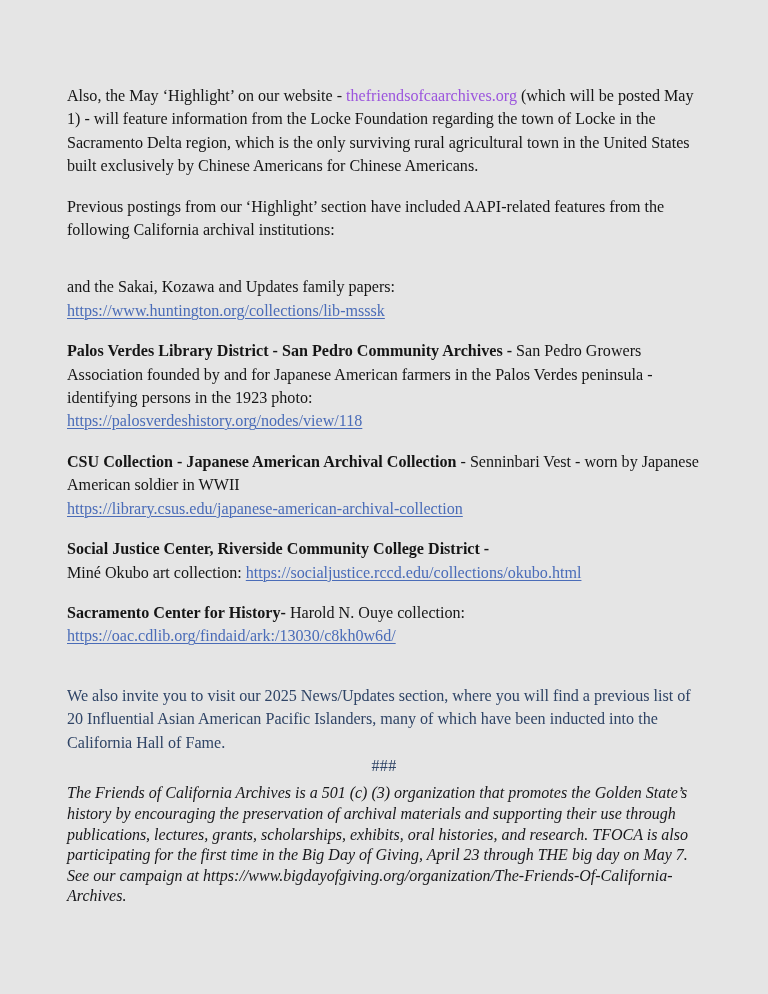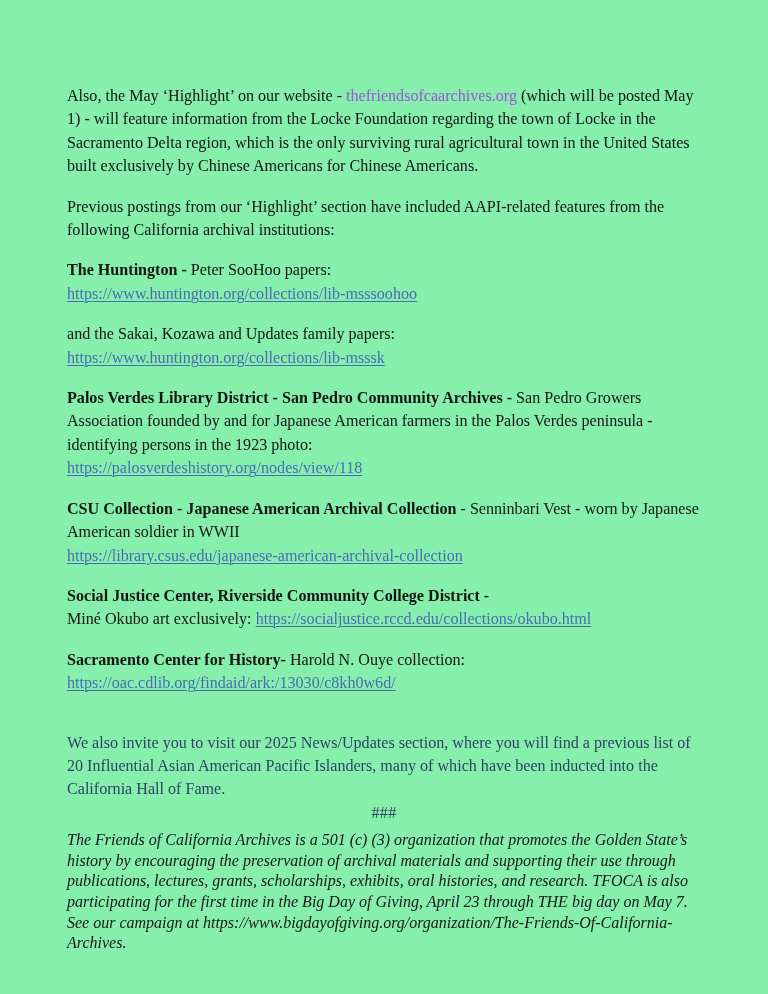--- a/index.html
+++ b/index.html
@@ -10,21 +10,21 @@
   body {
     width: 768px;
     height: 994px;
     font-family: "Liberation Serif", "DejaVu Serif", serif;
     -webkit-font-smoothing: antialiased;
   }
   .page {
     position: relative;
     width: 768px;
     height: 994px;
-    background: #86efac;
+    background: #e5e5e5;
     box-sizing: border-box;
     padding: 84px 68px 0 67px;
   }
   .doc-body {
     width: 634px;
   }
 
   
   p {
     margin: 0;
@@ -77,31 +77,30 @@
 </head>
 <body>
 
 <div class="page">
   <div class="doc-body">
 
     <p class="blk"><span>Also, the May ‘Highlight’ on our website - </span><a class="link-purple" href="#">thefriendsofcaarchives.org</a><span> (which will be posted May 1) - will feature information from the Locke Foundation regarding the town of Locke in the Sacramento Delta region, which is the only surviving rural agricultural town in the United States built exclusively by Chinese Americans for Chinese Americans.</span></p>
 
     <p class="blk">Previous postings from our ‘Highlight’ section have included AAPI-related features from the following California archival institutions:</p>
 
-    <p class="blk-tight"><span class="bold">The Huntington -</span><span> Peter SooHoo papers:</span><br><a class="link-blue" href="#">https://www.huntington.org/collections/lib-msssoohoo</a></p>
 
     <div class="gap-sm"></div>
 
     <p class="blk"><span>and the Sakai, Kozawa and Updates family papers:</span><br><a class="link-blue" href="#">https://www.huntington.org/collections/lib-msssk</a></p>
 
     <p class="blk"><span class="bold">Palos Verdes Library District - San Pedro Community Archives -</span><span> San Pedro Growers Association founded by and for Japanese American farmers in the Palos Verdes peninsula - identifying persons in the 1923 photo:</span><br><a class="link-blue" href="#">https://palosverdeshistory.org/nodes/view/118</a></p>
 
     <p class="blk"><span class="bold">CSU Collection - Japanese American Archival Collection</span><span> - Senninbari Vest - worn by Japanese American soldier in WWII</span><br><a class="link-blue" href="#">https://library.csus.edu/japanese-american-archival-collection</a></p>
 
-    <p class="blk"><span class="bold">Social Justice Center, Riverside Community College District  -</span><br><span>Miné Okubo art exclusively:  </span><a class="link-blue" href="#">https://socialjustice.rccd.edu/collections/okubo.html</a></p>
+    <p class="blk"><span class="bold">Social Justice Center, Riverside Community College District  -</span><br><span>Miné Okubo art collection:  </span><a class="link-blue" href="#">https://socialjustice.rccd.edu/collections/okubo.html</a></p>
 
     <p class="blk"><span class="bold">Sacramento Center for History-</span><span> Harold N. Ouye collection:</span><br><a class="link-blue" href="#">https://oac.cdlib.org/findaid/ark:/13030/c8kh0w6d/</a></p>
 
     <p class="navy blk-tight">We also invite you to visit our 2025 News/Updates section, where you will find a previous list of 20 Influential Asian American Pacific Islanders, many of which have been inducted into the California Hall of Fame.</p>
 
     <p class="sep">###</p>
 
     <p class="fineprint"><span>The Friends of California Archives is a 501 (c) (3) organization that promotes the Golden State’s history by encouraging the preservation of archival materials and supporting their use through publications, lectures, grants, scholarships, exhibits, oral histories, and research.  TFOCA is also participating for the first time in the Big Day of Giving, April 23 through THE big day on May 7.  See our campaign at https://www.bigdayofgiving.org/organization/The-Friends-Of-California-Archives.</span></p>
 
   </div>

